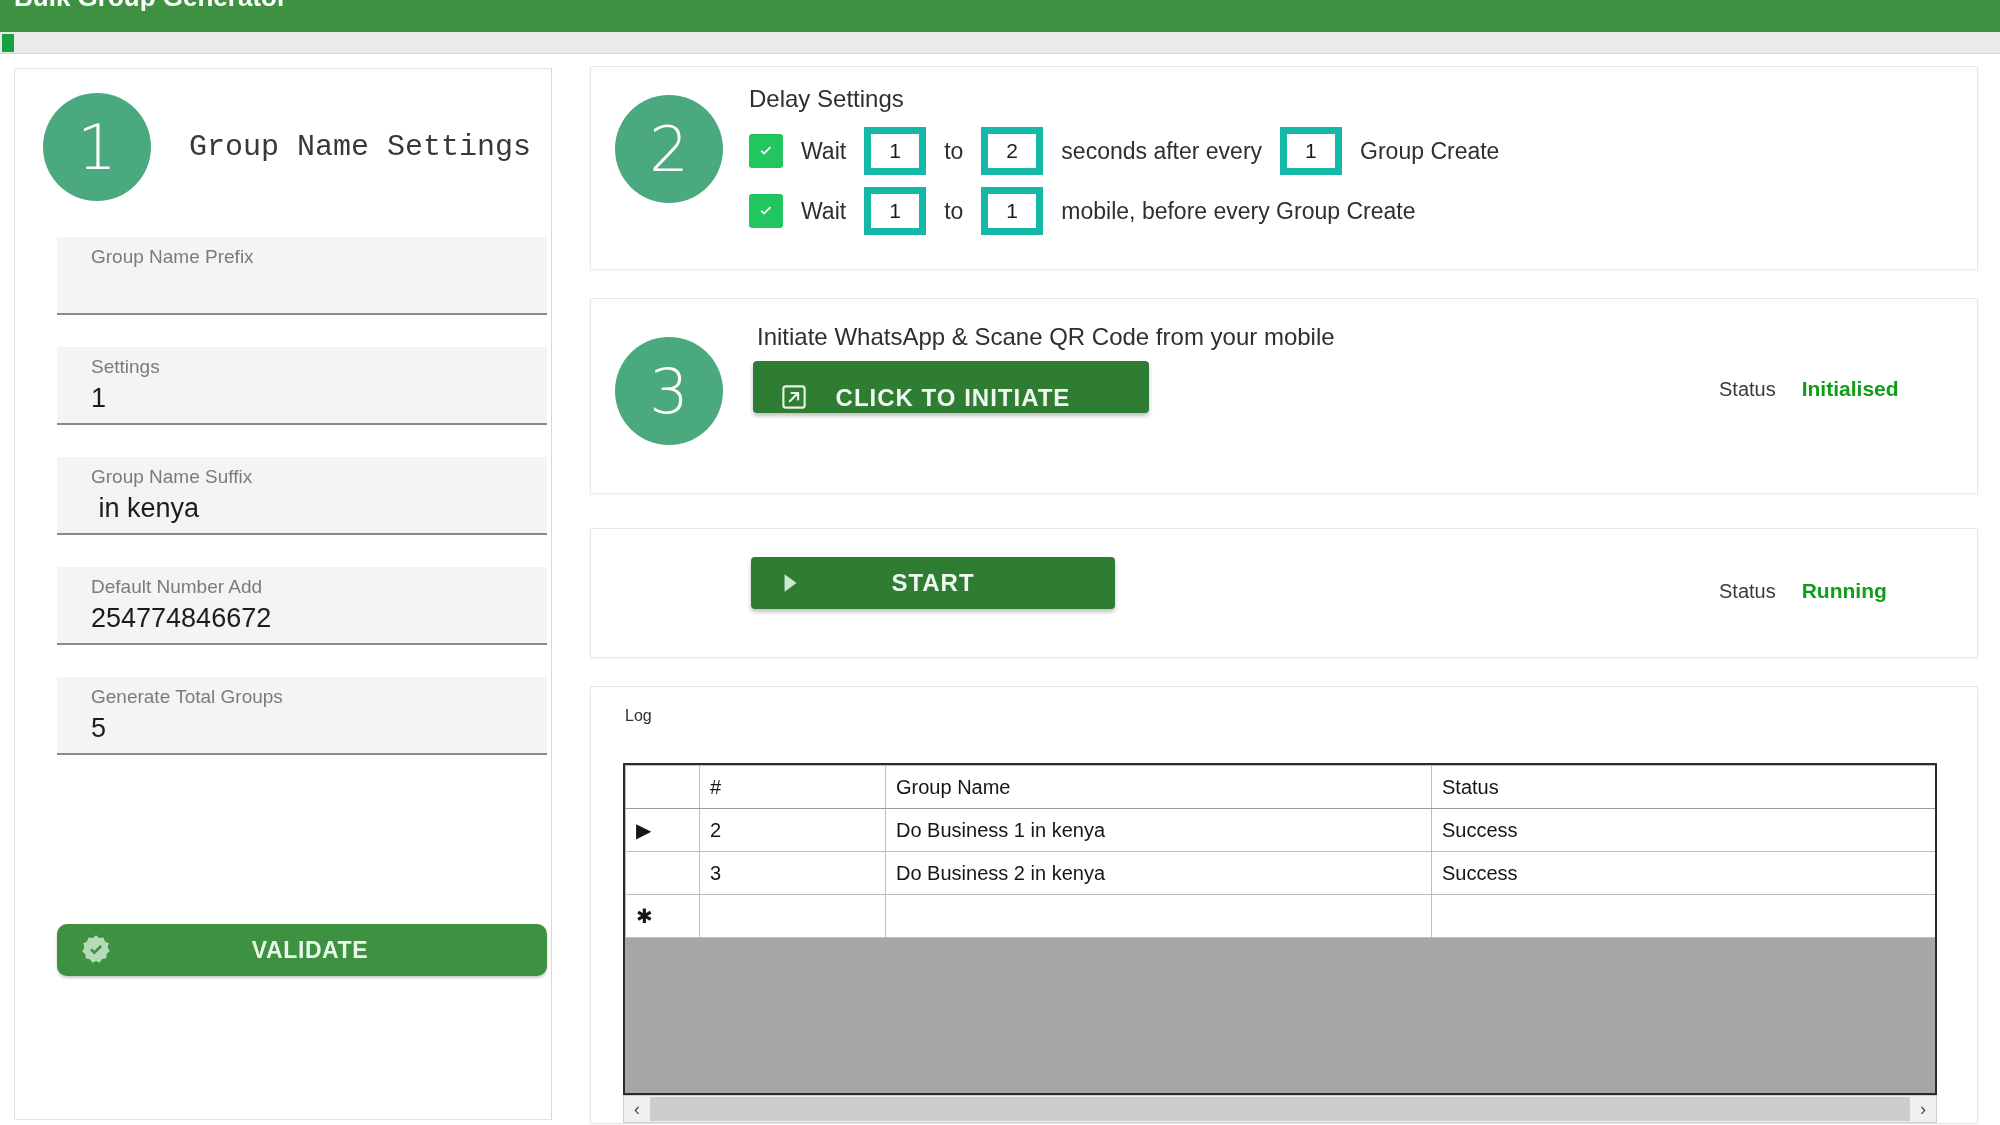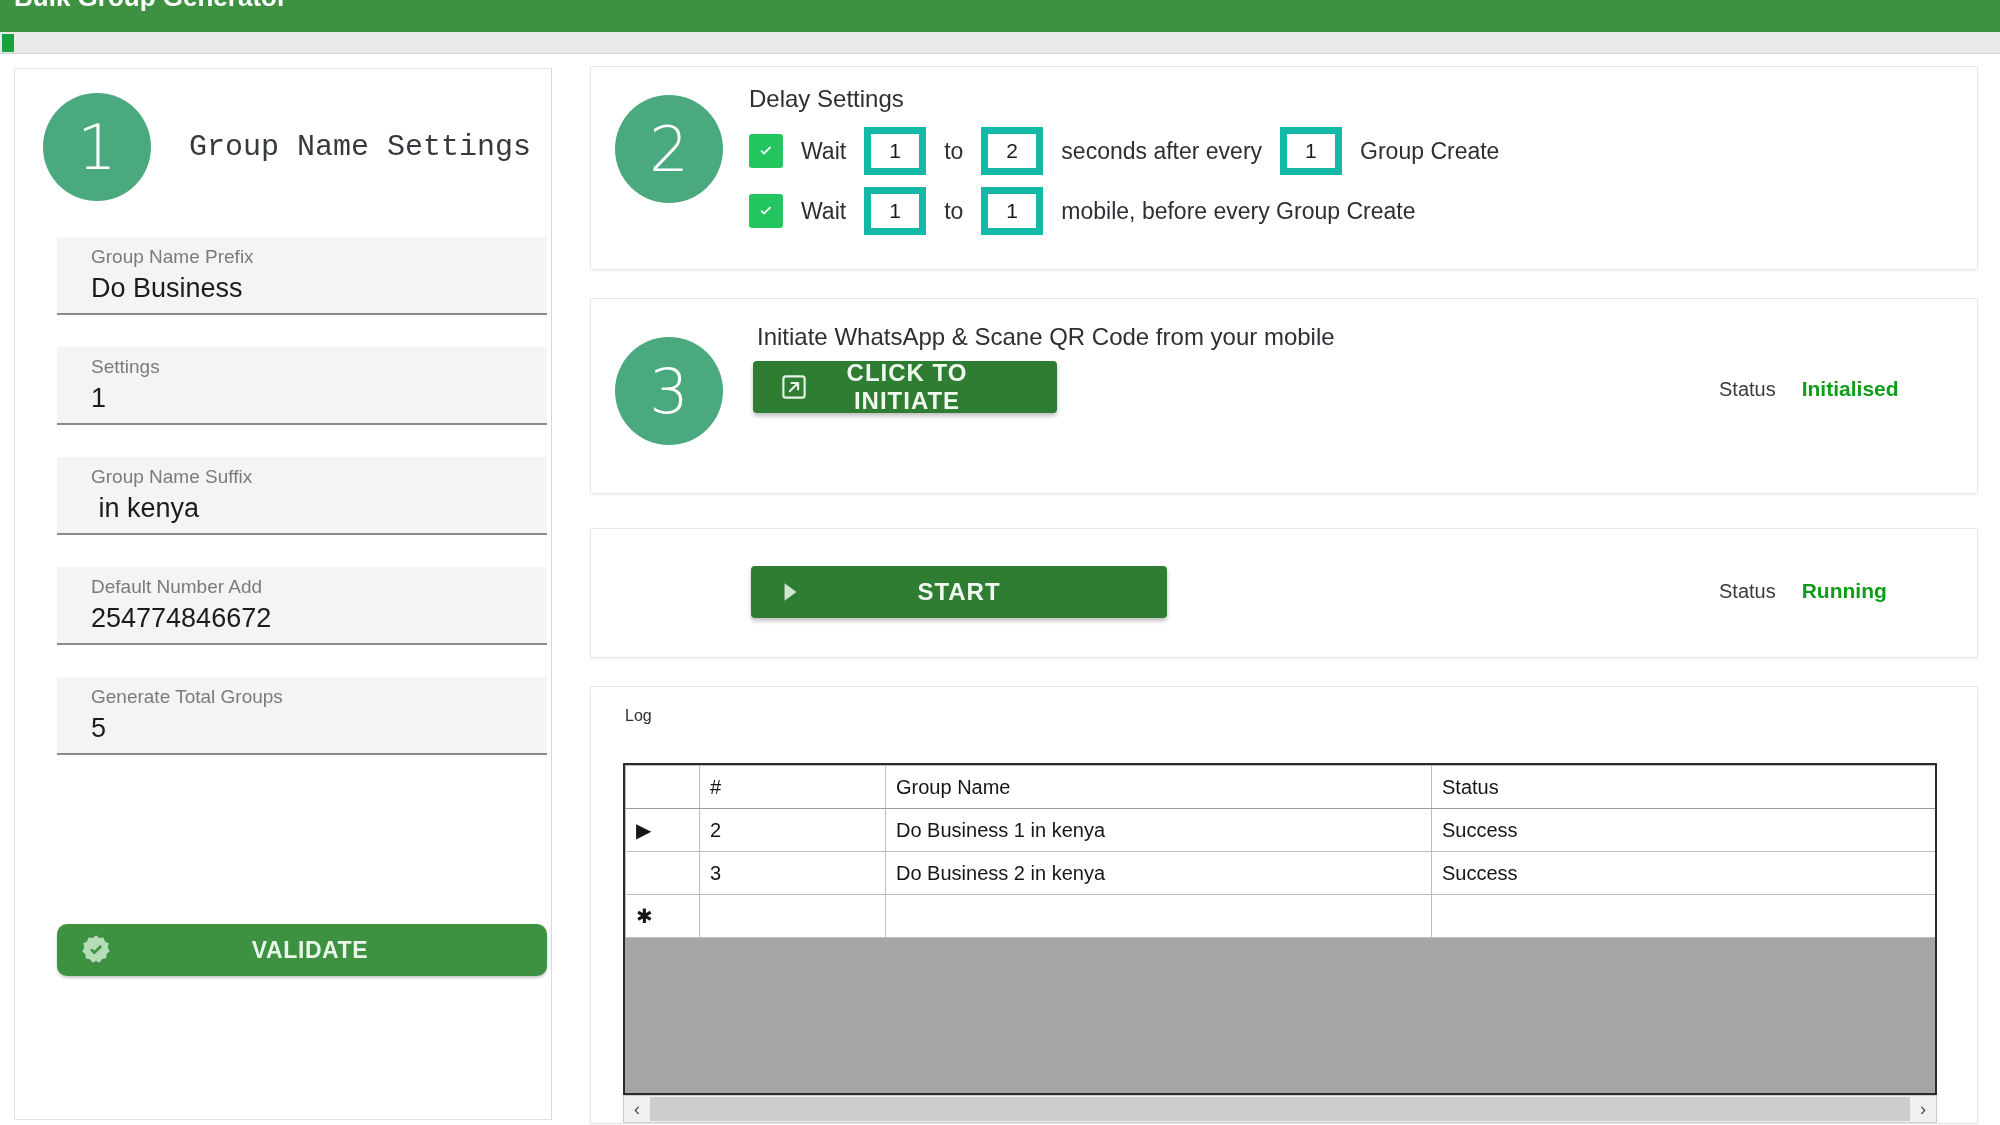--- a/index.html
+++ b/index.html
@@ -187,21 +187,20 @@
 
 <div class="left-panel">
 
   <div class="step-head" style="left:28px; top:24px;">
     <div class="circle">1</div>
     <div class="step-title">Group Name Settings</div>
   </div>
 
   <div class="field" style="top:168px;">
     <div class="lbl">Group Name Prefix</div>
-    <input class="val" value="Do Business" style="">
   </div>
 
   <div class="field" style="top:278px;">
     <div class="lbl">Settings</div>
     <input class="val" value="1" style="">
   </div>
 
   <div class="field" style="top:388px;">
     <div class="lbl">Group Name Suffix</div>
     <input class="val" value=" in kenya" style="">
@@ -264,38 +263,38 @@
   </div>
 </div>
 
 <div class="card" id="card-initiate">
   <div class="step-head" style="left:24px; top:38px;">
     <div class="circle">3</div>
   </div>
 
   <div class="sec-label" style="left:166px; top:24px;">Initiate WhatsApp &amp; Scane QR Code from your mobile</div>
 
-  <button class="big-btn" style="left:162px; top:62px; width:304px;">
+  <button class="big-btn" style="left:162px; top:62px; width:396px;align-items:flex-end;">
     <span class="ic">
       <svg width="30" height="30" viewBox="0 0 24 24">
         <rect x="3.5" y="3.5" width="17" height="17" rx="2" fill="none" stroke="#e8f4e8" stroke-width="1.7"></rect>
         <path d="M8.6 15.4L15 9M10 8.8h5.3V14" fill="none" stroke="#e8f4e8" stroke-width="1.7" stroke-linecap="round" stroke-linejoin="round"></path>
       </svg>
     </span>
     <span class="cap">CLICK TO INITIATE</span>
   </button>
 
   <div class="status-wrap" style="left:1128px; top:78px;">
     <span class="status-lbl">Status</span>
     <span class="status-val">Initialised</span>
   </div>
 </div>
 
 <div class="card" id="card-start">
-  <button class="big-btn" style="left:160px; top:37px; width:416px;justify-content:flex-end;">
+  <button class="big-btn" style="left:160px; top:28px; width:364px;justify-content:flex-end;">
     <span class="ic">
       <svg width="26" height="26" viewBox="0 0 24 24">
           <path fill="#cfe6cf" d="M7 4l11 8-11 8z"></path>
         </svg>
     </span>
     <span class="cap">START</span>
   </button>
 
   <div class="status-wrap" style="left:1128px; top:50px;">
     <span class="status-lbl">Status</span>

